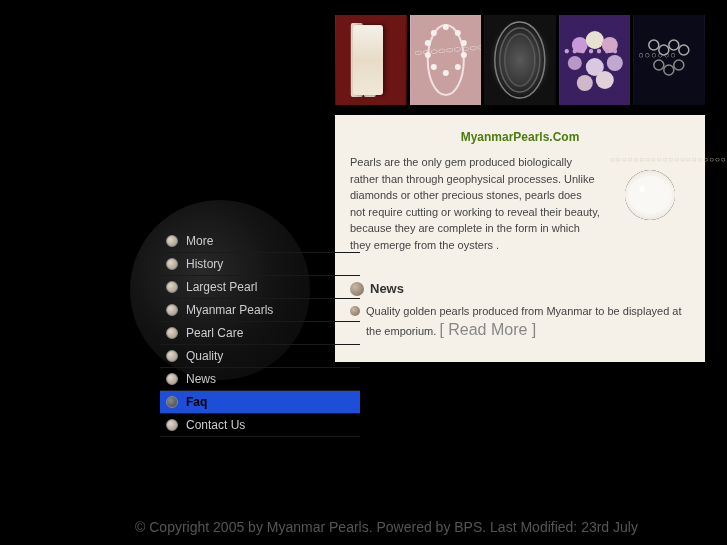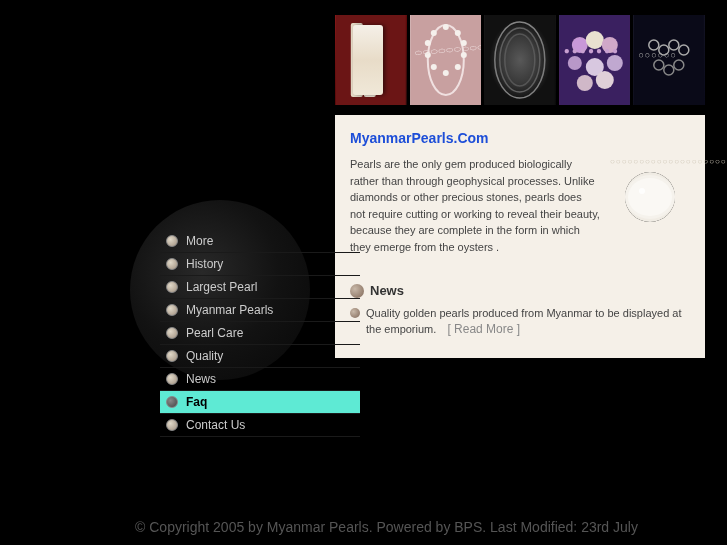--- a/index.html
+++ b/index.html
@@ -115,21 +115,21 @@
       display: flex;
       align-items: center;
       padding: 4px 6px;
       cursor: pointer;
       color: #ccc;
       font-size: 12px;
       border-bottom: 1px solid #1a1a1a;
     }
 
     .nav-item.active {
-      background: #5eead4;
+      background: #1d4ed8;
       color: #000;
       font-weight: bold;
     }
 
     .nav-bullet {
       width: 12px;
       height: 12px;
       border-radius: 50%;
       background: radial-gradient(circle at 35% 35%, #e0d8c8, #a09080);
       border: 1px solid #888;
@@ -160,24 +160,25 @@
       top: 115px;
       left: 335px;
       width: 370px;
       background: #f5f0e8;
       color: #333;
       padding: 15px;
       min-height: 220px;
     }
 
     #main-content h2 {
-      font-size: 14px;
+      font-size: 12px;
       font-weight: bold;
-      color: #1d4ed8;
+      color: #4d7c0f;
       margin-bottom: 10px;
+      text-align: center;
     }
 
     #main-content p {
       font-size: 11px;
       line-height: 1.5;
       color: #444;
       margin-bottom: 28px;
     }
 
     
@@ -242,22 +243,22 @@
     }
 
     .news-text {
       font-size: 11px;
       color: #444;
       line-height: 1.4;
     }
 
     .read-more {
       color: #888;
-      font-size: 12px;
-      margin-left: 8px;
+      font-size: 16px;
+      margin-left: 0;
     }
 
     
     #footer {
       position: absolute;
       bottom: 10px;
       left: 0;
       right: 0;
       text-align: center;
       font-size: 14px;

